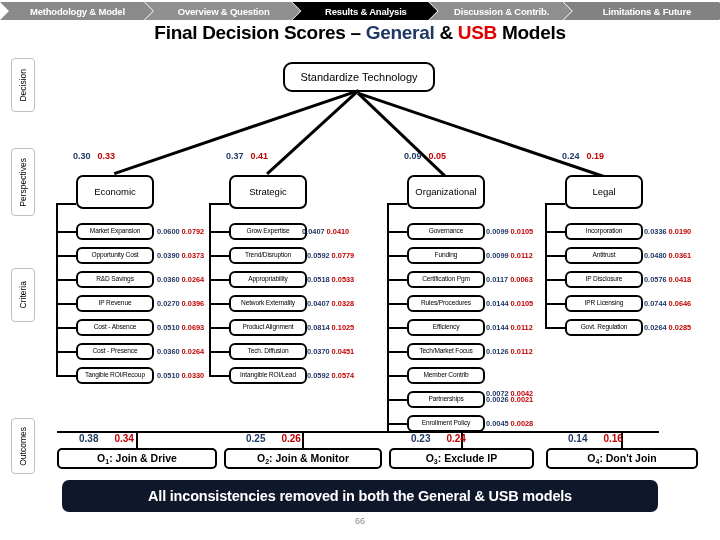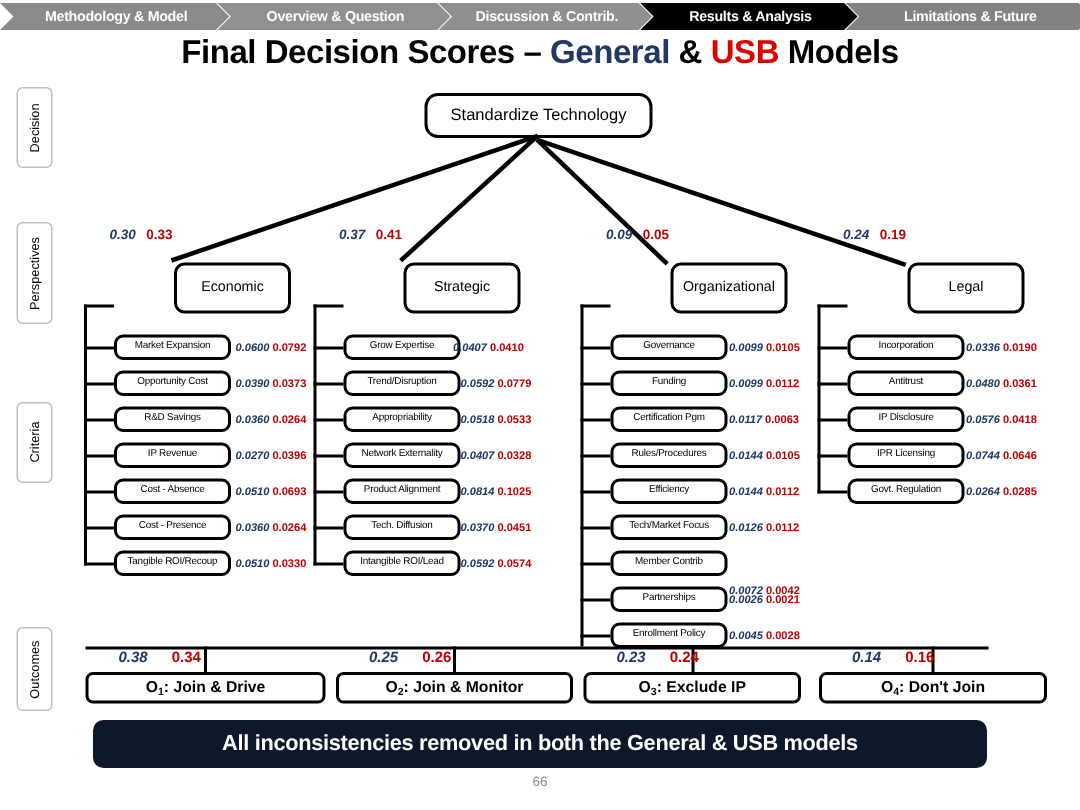--- a/index.html
+++ b/index.html
@@ -21,21 +21,21 @@
   }
   .chev.active{background:#000000;color:#ffffff;z-index:5;}
   .chev.g1{background:#909090;}
   .chev.g2{background:#8a8a8a;}
   .chev.g4{background:#8f8f8f;}
   .chev.g5{background:#828282;}
 
   
   .title{
     position:absolute;left:0;top:22px;width:720px;text-align:center;
-    font-size:22px;font-weight:bold;color:#000;letter-spacing:-0.3px;
+    font-size:19px;font-weight:bold;color:#000;letter-spacing:-0.3px;
   }
   .title .blue{color:#1F3864;}
   .title .red{color:#E00000;}
 
   
   .rowlabel{
     position:absolute;width:22px;border:1px solid #bfbfbf;border-radius:4px;background:#fff;
     display:flex;align-items:center;justify-content:center;
   }
   .rowlabel span{
@@ -43,28 +43,28 @@
     font-size:8.5px;color:#000;white-space:nowrap;
   }
 
   
   .node{
     position:absolute;background:#ffffff;border:2.5px solid #000;border-radius:7px;
     display:flex;align-items:center;justify-content:center;text-align:center;
     font-size:8.5px;color:#000;box-sizing:border-box;line-height:1;
   }
   .node.top{border-radius:9px;font-size:11px;}
-  .node.persp{font-size:9.5px;margin-left:40px;}
+  .node.persp{font-size:9.5px;}
   .node.crit{border-radius:6px;border-width:2px;font-size:6.6px;letter-spacing:-0.15px;}
   .node.outcome{border-radius:5px;border-width:2.5px;font-size:10.5px;font-weight:bold;}
   .node.outcome sub{font-size:7px;vertical-align:baseline;position:relative;top:2px;}
 
   
   .score{position:absolute;white-space:nowrap;font-weight:bold;line-height:1;}
-  .score .gen{color:#1F3864;font-style:italic;}
+  .score .gen{color:#1F3864;}
   .score .usb{color:#C00000;}
   .score.persp-score{font-size:9px;}
   .score.persp-score .gen{margin-right:7px;}
   .score.crit-score{font-size:7.4px;}
   .score.crit-score .gen{margin-right:2px;}
   .score.out-score{font-size:10px;}
   .score.out-score .gen{margin-right:16px;}
 
   
   .ln{position:absolute;background:#000;}
@@ -87,25 +87,25 @@
 
 <div class="slide">
 
   <div class="navbar" id="navbar">
       <div class="chev g2" style="width: 145px;">
         <span>Methodology &amp; Model</span>
       </div>
       <div class="chev g1" style="width: 148px;">
         <span>Overview &amp; Question</span>
       </div>
+      <div class="chev active" style="width: 136px;">
+        <span>Results &amp; Analysis</span>
+      </div>
       <div class="chev g4" style="width: 133px;">
         <span>Discussion &amp; Contrib.</span>
-      </div>
-      <div class="chev active" style="width: 136px;">
-        <span>Results &amp; Analysis</span>
       </div>
       <div class="chev g5" style="width: 158px;">
         <span>Limitations &amp; Future</span>
       </div>
     </div>
 
   <div class="title">
     <span>Final Decision Scores – </span><span class="blue">General</span><span> &amp; </span><span class="red">USB</span><span> Models</span>
   </div>
 

